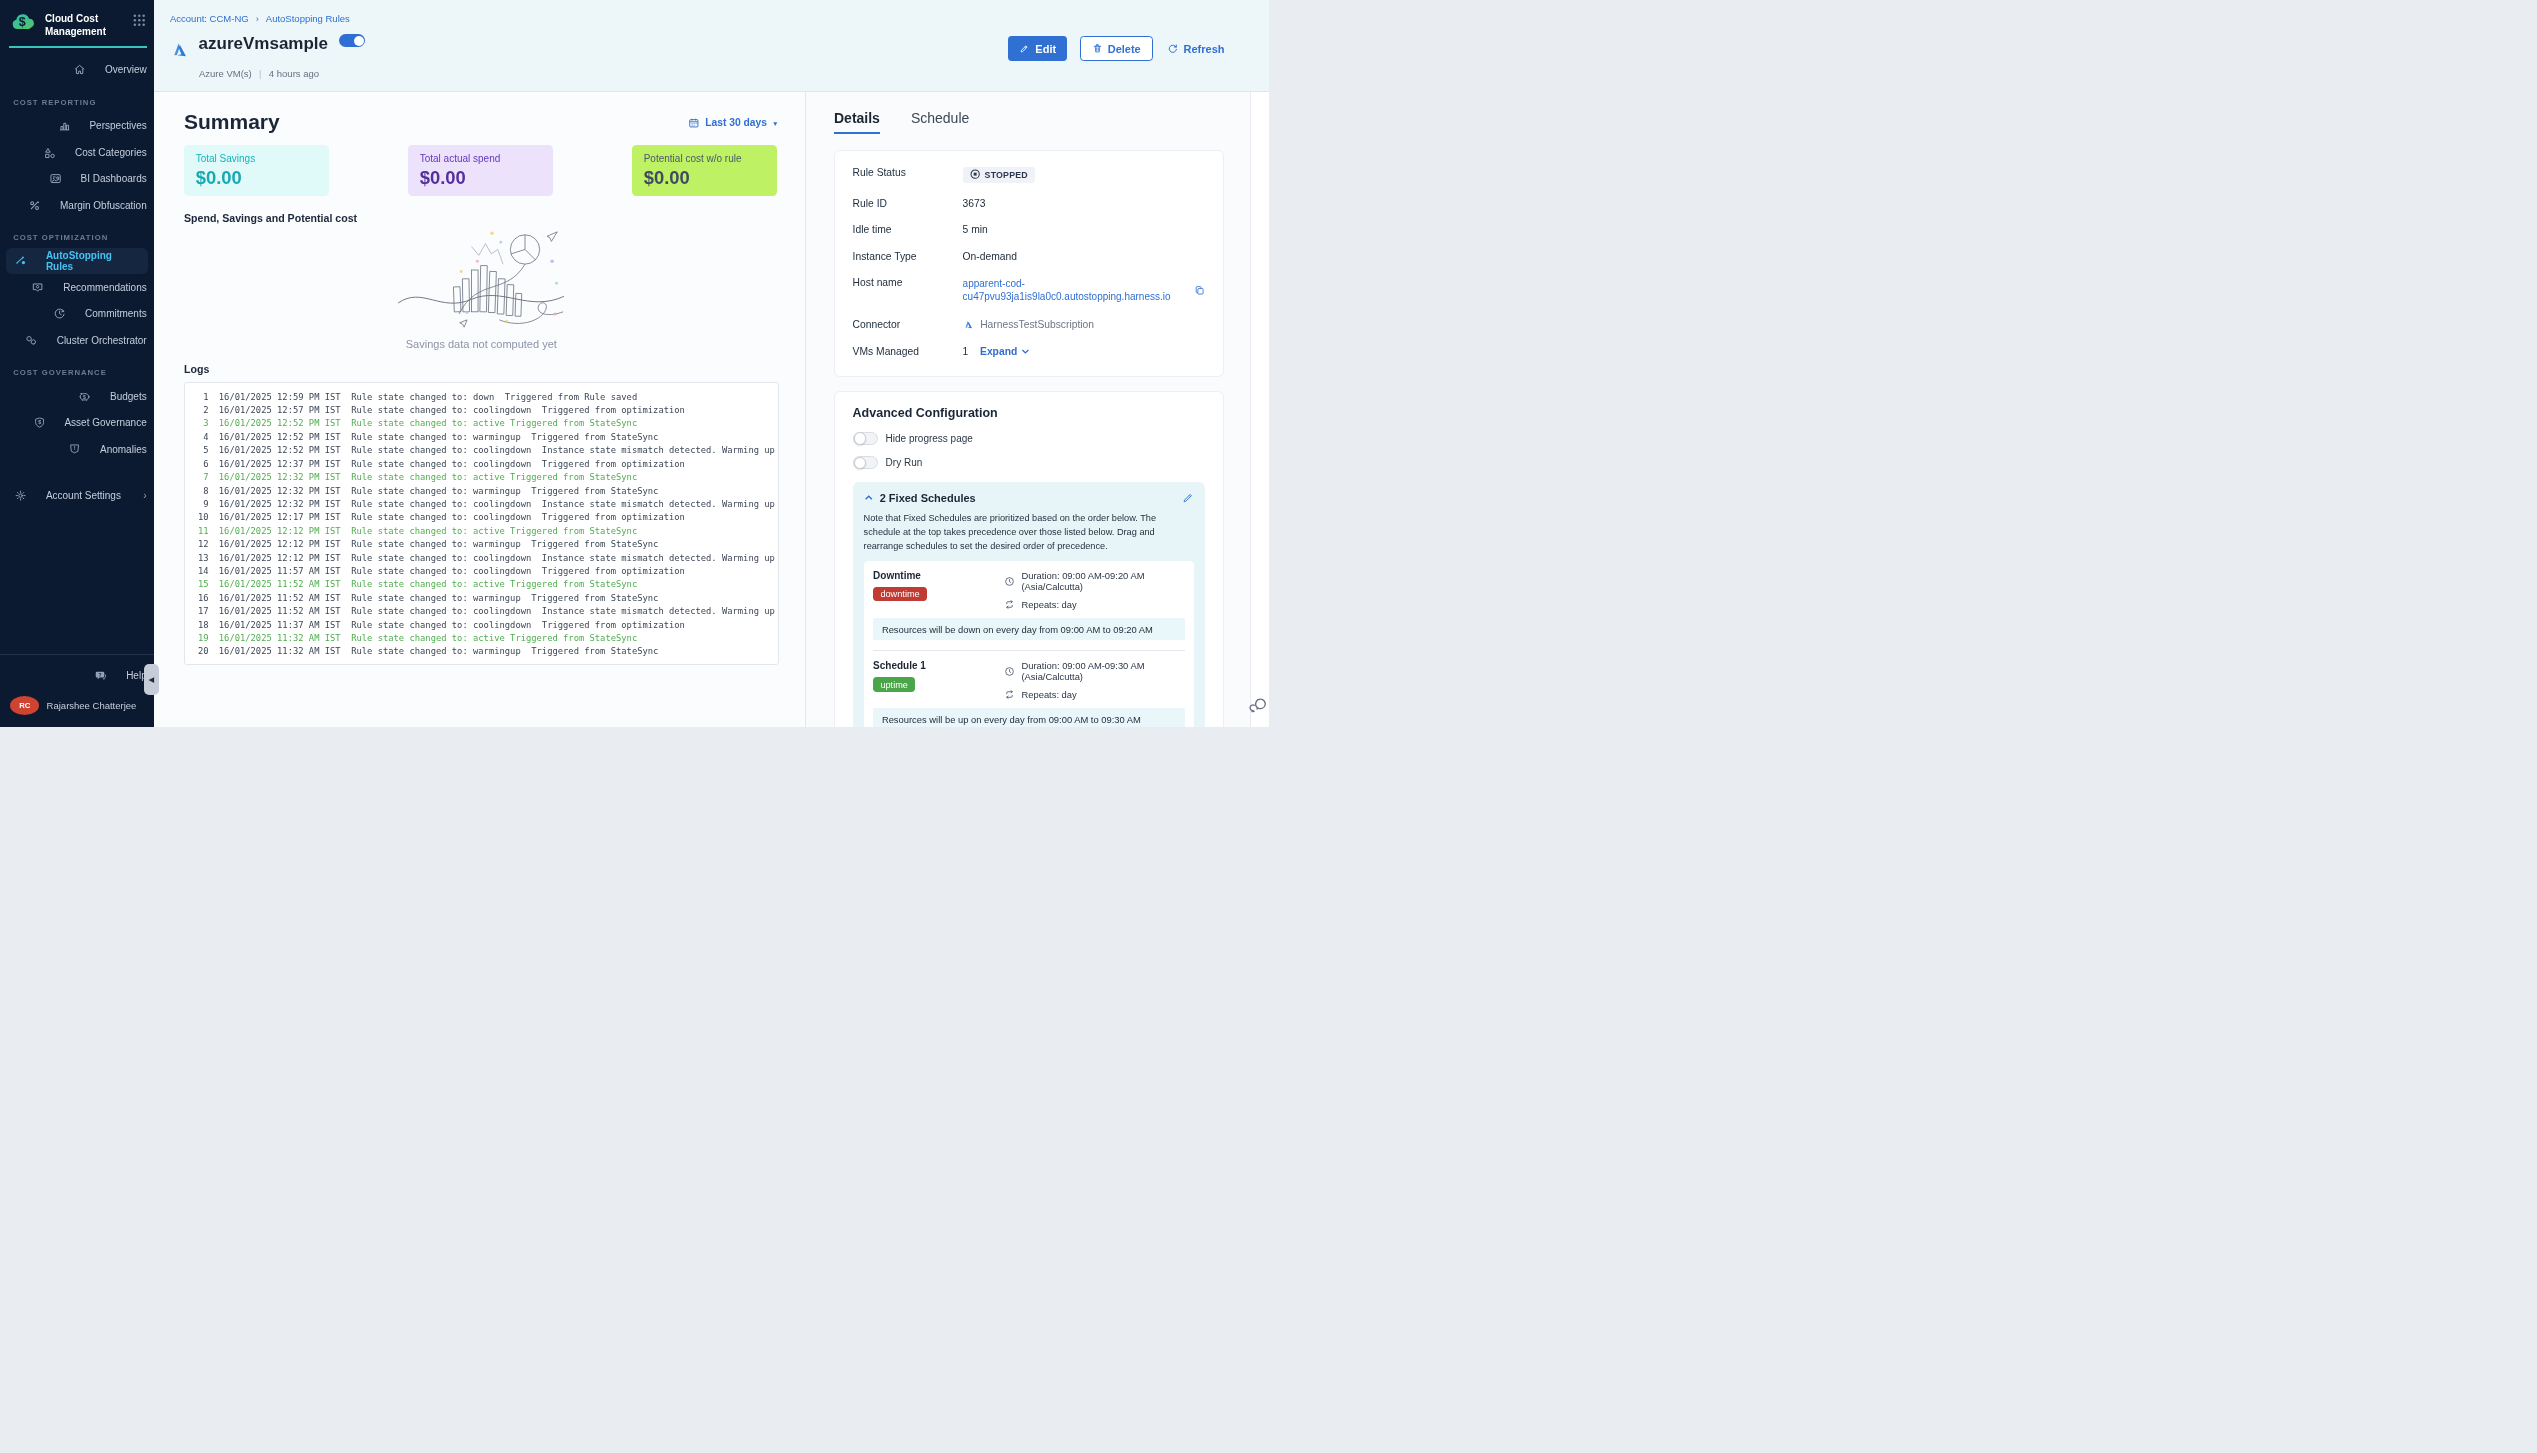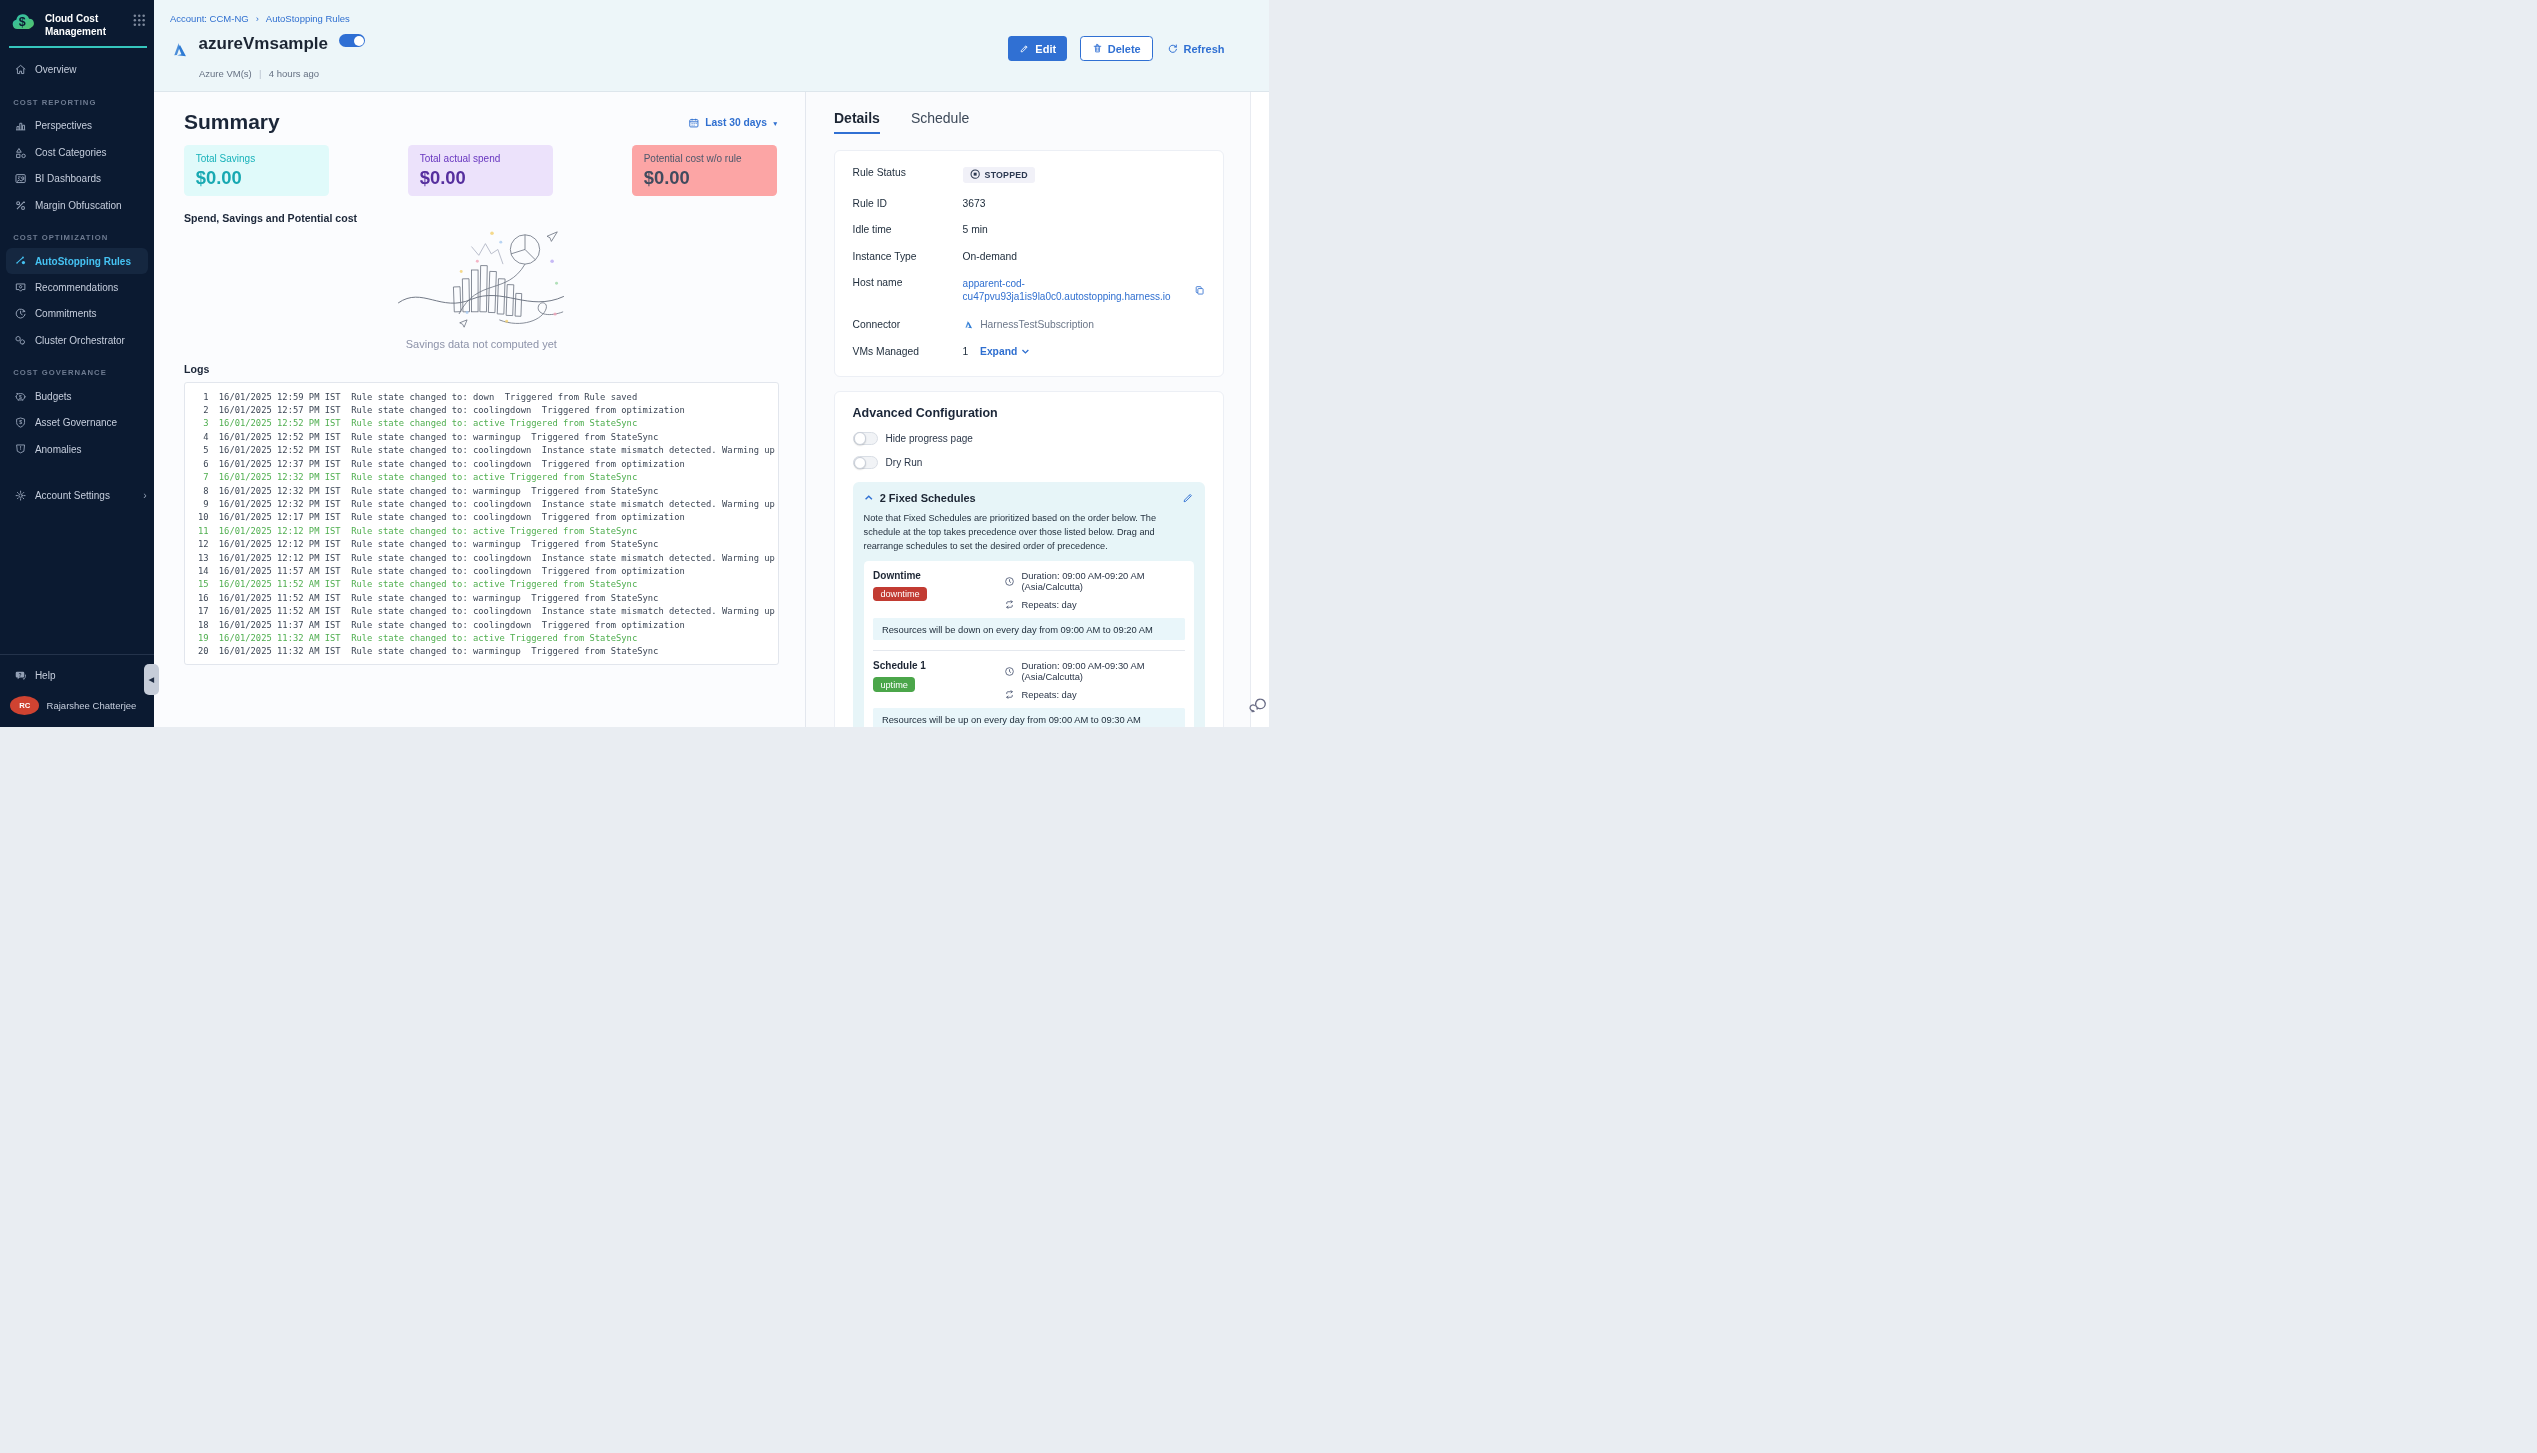--- a/index.html
+++ b/index.html
@@ -7,21 +7,21 @@
   body { font-family:"Liberation Sans", sans-serif; }
   .app { position:relative; width:1269px; height:727px; background:#fbfcfe; overflow:hidden; }
 
   
   .sidebar { position:absolute; left:0; top:0; bottom:0; width:154px; background:#0b1a31; color:#c6cedd; z-index:5; }
   .brand { display:flex; align-items:flex-start; gap:6.6px; padding:9.5px 8.8px 0 10.3px; }
   .brand-title { font-size:10px; font-weight:bold; color:#fff; line-height:1.3; padding-top:2.2px; }
   .grid-icon { margin-left:auto; margin-top:4.4px; cursor:pointer; }
   .brand-line { height:1.5px; background:#35c5bd; margin:8.8px 7.3px 0 8.8px; }
   .side-nav { padding-top:8.8px; }
-  .nav-item { display:flex; align-items:center; gap:7px; height:26.4px; padding:0 7.3px 0 13.2px; font-size:10px; color:#c6cedd; cursor:pointer; }
+  .nav-item { display:flex; align-items:center; gap:18px; height:26.4px; padding:0 7.3px 0 13.2px; font-size:10px; color:#c6cedd; cursor:pointer;justify-content:flex-end; }
   .nav-item .nicon { width:14.7px; height:14.7px; display:flex; align-items:center; justify-content:center; color:#93a0b5; flex:0 0 14.7px; }
   .nav-item.active { background:#152740; border-radius:5.9px; margin:0 5.9px; padding-left:7.3px; color:#45c2f2; font-weight:bold; }
   .nav-item.active .nicon { color:#45c2f2; }
   .nav-section { font-size:7.7px; letter-spacing:1px; color:#6d7a90; margin:14.7px 0 5.9px 13.2px; font-weight:bold; }
   .nav-item.settings { margin-top:20.6px; }
   .nav-item .chev-right { margin-left:auto; color:#93a0b5; font-size:10.3px; }
   .side-bottom { position:absolute; left:0; right:0; bottom:0; border-top:0.7px solid #24334b; padding:7.3px 0 11.7px 0; }
   .user-row { display:flex; align-items:center; gap:7.3px; padding:7.3px 13.2px 0 10.3px; font-size:9.5px; color:#c6cedd; }
   .avatar { width:29px; height:19px; border-radius:50%; background:#cf4331; color:#fff; font-size:7.7px; font-weight:bold; display:flex; align-items:center; justify-content:center; }
   .collapse-handle { position:absolute; left:144px; top:664px; width:14.7px; height:31px; background:#c6cdd9; border-radius:5.1px; z-index:6; display:flex; align-items:center; justify-content:center; color:#1d2b42; font-size:7.3px; cursor:pointer; }
@@ -53,21 +53,21 @@
   .summary-row { display:flex; align-items:center; justify-content:space-between; }
   .h-summary { font-size:21px; font-weight:bold; color:#1b2638; }
   .date-picker { display:flex; align-items:center; gap:5.1px; color:#2f6fd0; font-size:10.3px; font-weight:bold; cursor:pointer; }
   .caret-down { font-size:6.6px; margin-top:1.5px; }
   .cards-row { display:flex; gap:79px; margin-top:11px; }
   .sum-card { width:145px; height:51px; border-radius:4.4px; padding:8px 11.7px; }
   .sum-card .lab { font-size:10px; }
   .sum-card .val { font-size:18.4px; font-weight:bold; margin-top:2.9px; }
   .card-savings { background:#e0fafa; } .card-savings .lab{color:#18b2ba;} .card-savings .val{color:#18a9b2;}
   .card-spend { background:#ece2fb; } .card-spend .lab{color:#6938c0;} .card-spend .val{color:#562f9e;}
-  .card-potential { background:#fca5a5; } .card-potential .lab{color:#4d586c;} .card-potential .val{color:#414b5e;}
+  .card-potential { background:#bef264; } .card-potential .lab{color:#4d586c;} .card-potential .val{color:#414b5e;}
   .chart-h { margin-top:16px; font-size:10.6px; font-weight:bold; color:#1b2638; }
   .illus-wrap { text-align:center; margin-top:1.5px; }
   .empty-text { font-size:11px; color:#8d93a9; margin-top:0px; }
   .logs-h { margin-top:13.2px; font-size:10.6px; font-weight:bold; color:#1b2638; }
   .logs-box { margin-top:7.3px; border:0.7px solid #e2e6ed; border-radius:2.9px; background:#fff; padding:7.3px 5.9px 5.9px 0; height:283px; overflow:hidden; }
   .log-line { display:flex; white-space:pre; font-family:"DejaVu Sans Mono", monospace; font-size:8.8px; line-height:13.4px; color:#3c4655; }
   .log-line .ln { width:23.5px; text-align:right; margin-right:10.3px; flex:0 0 23.5px; }
   .log-line.green { color:#4fae4f; }
 
   

